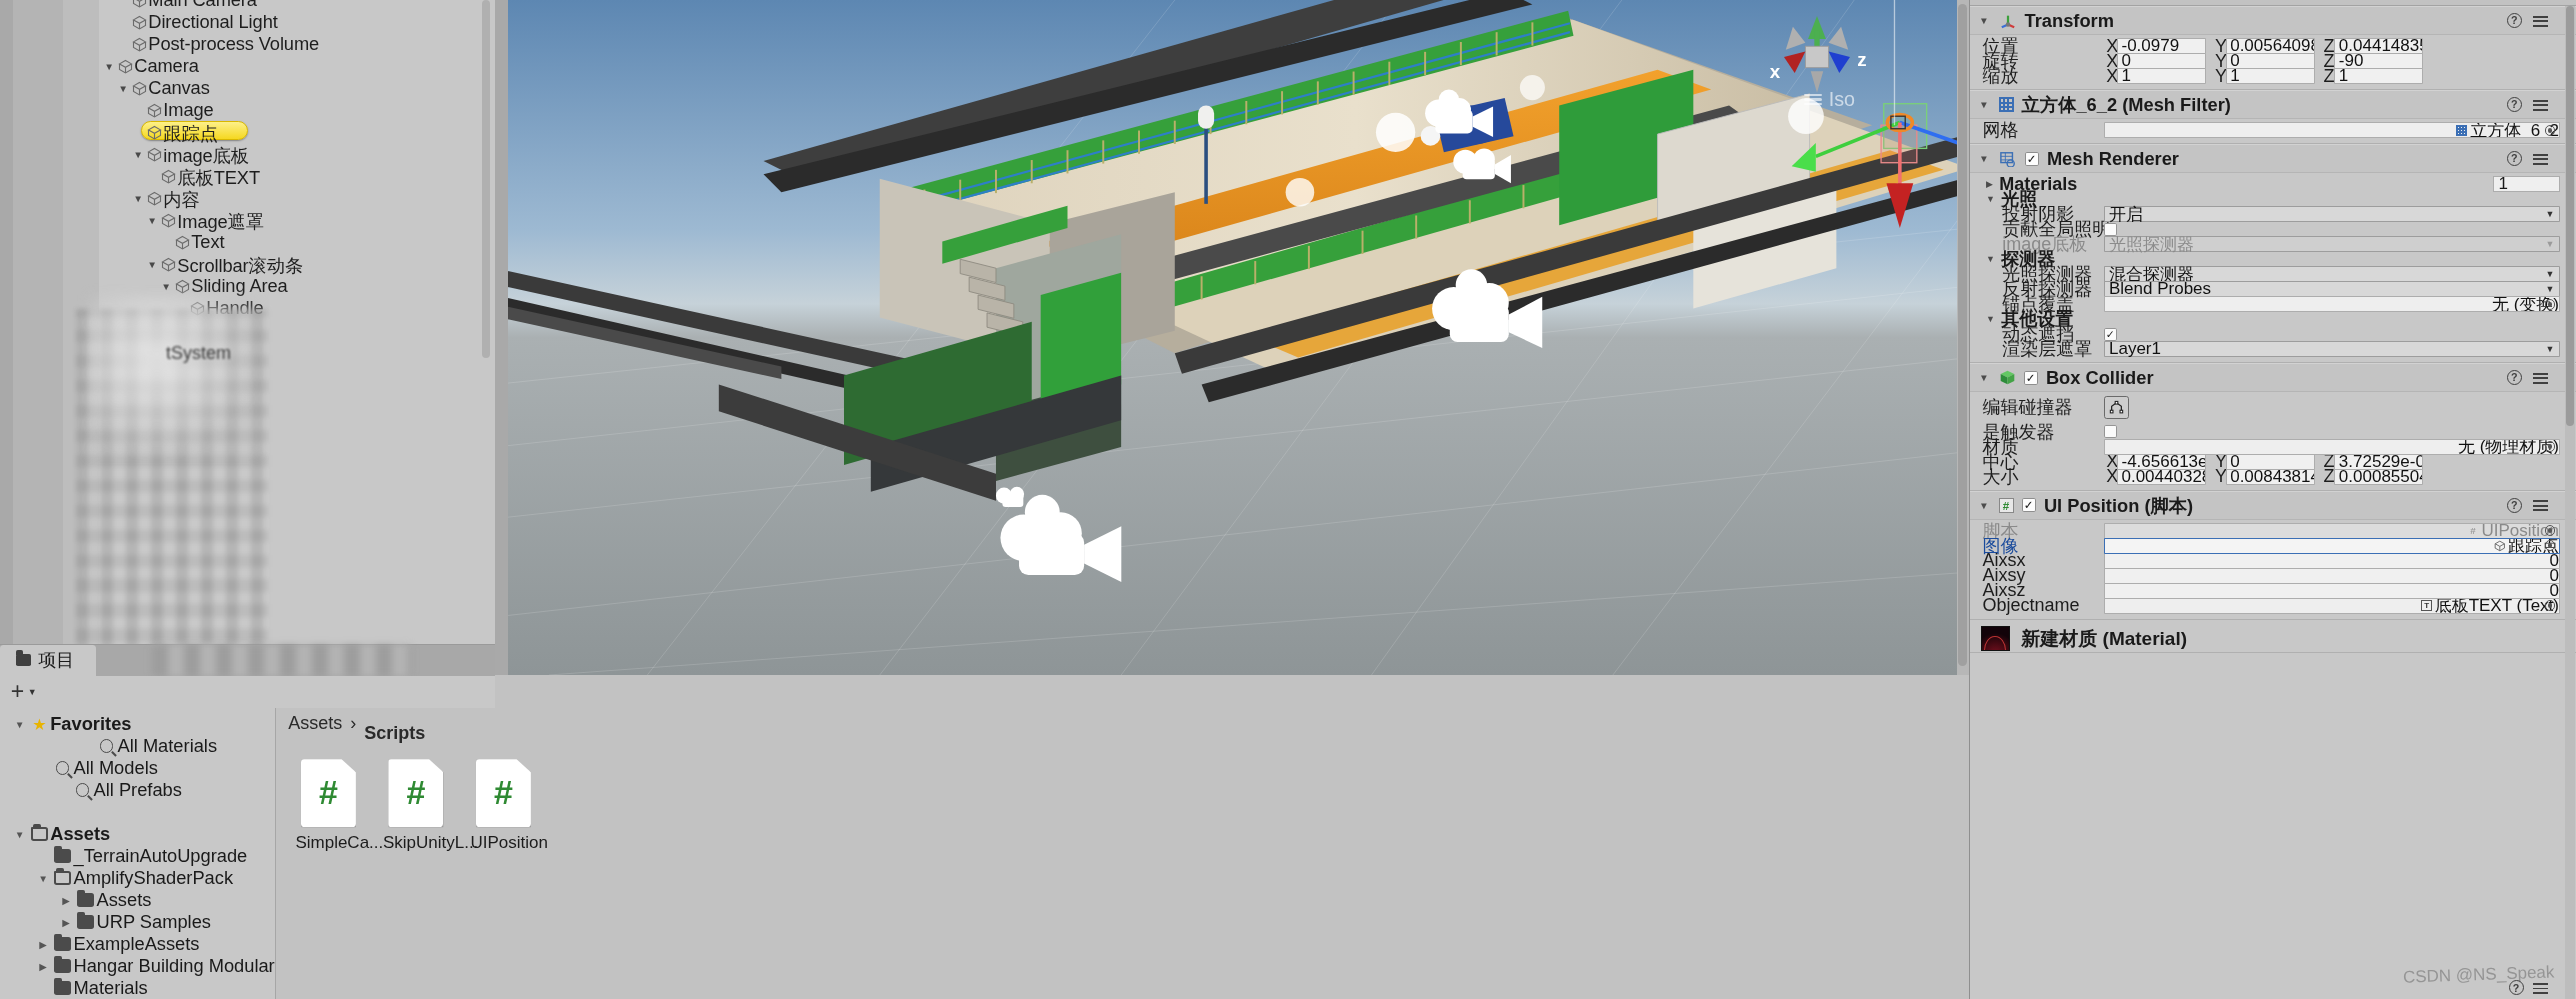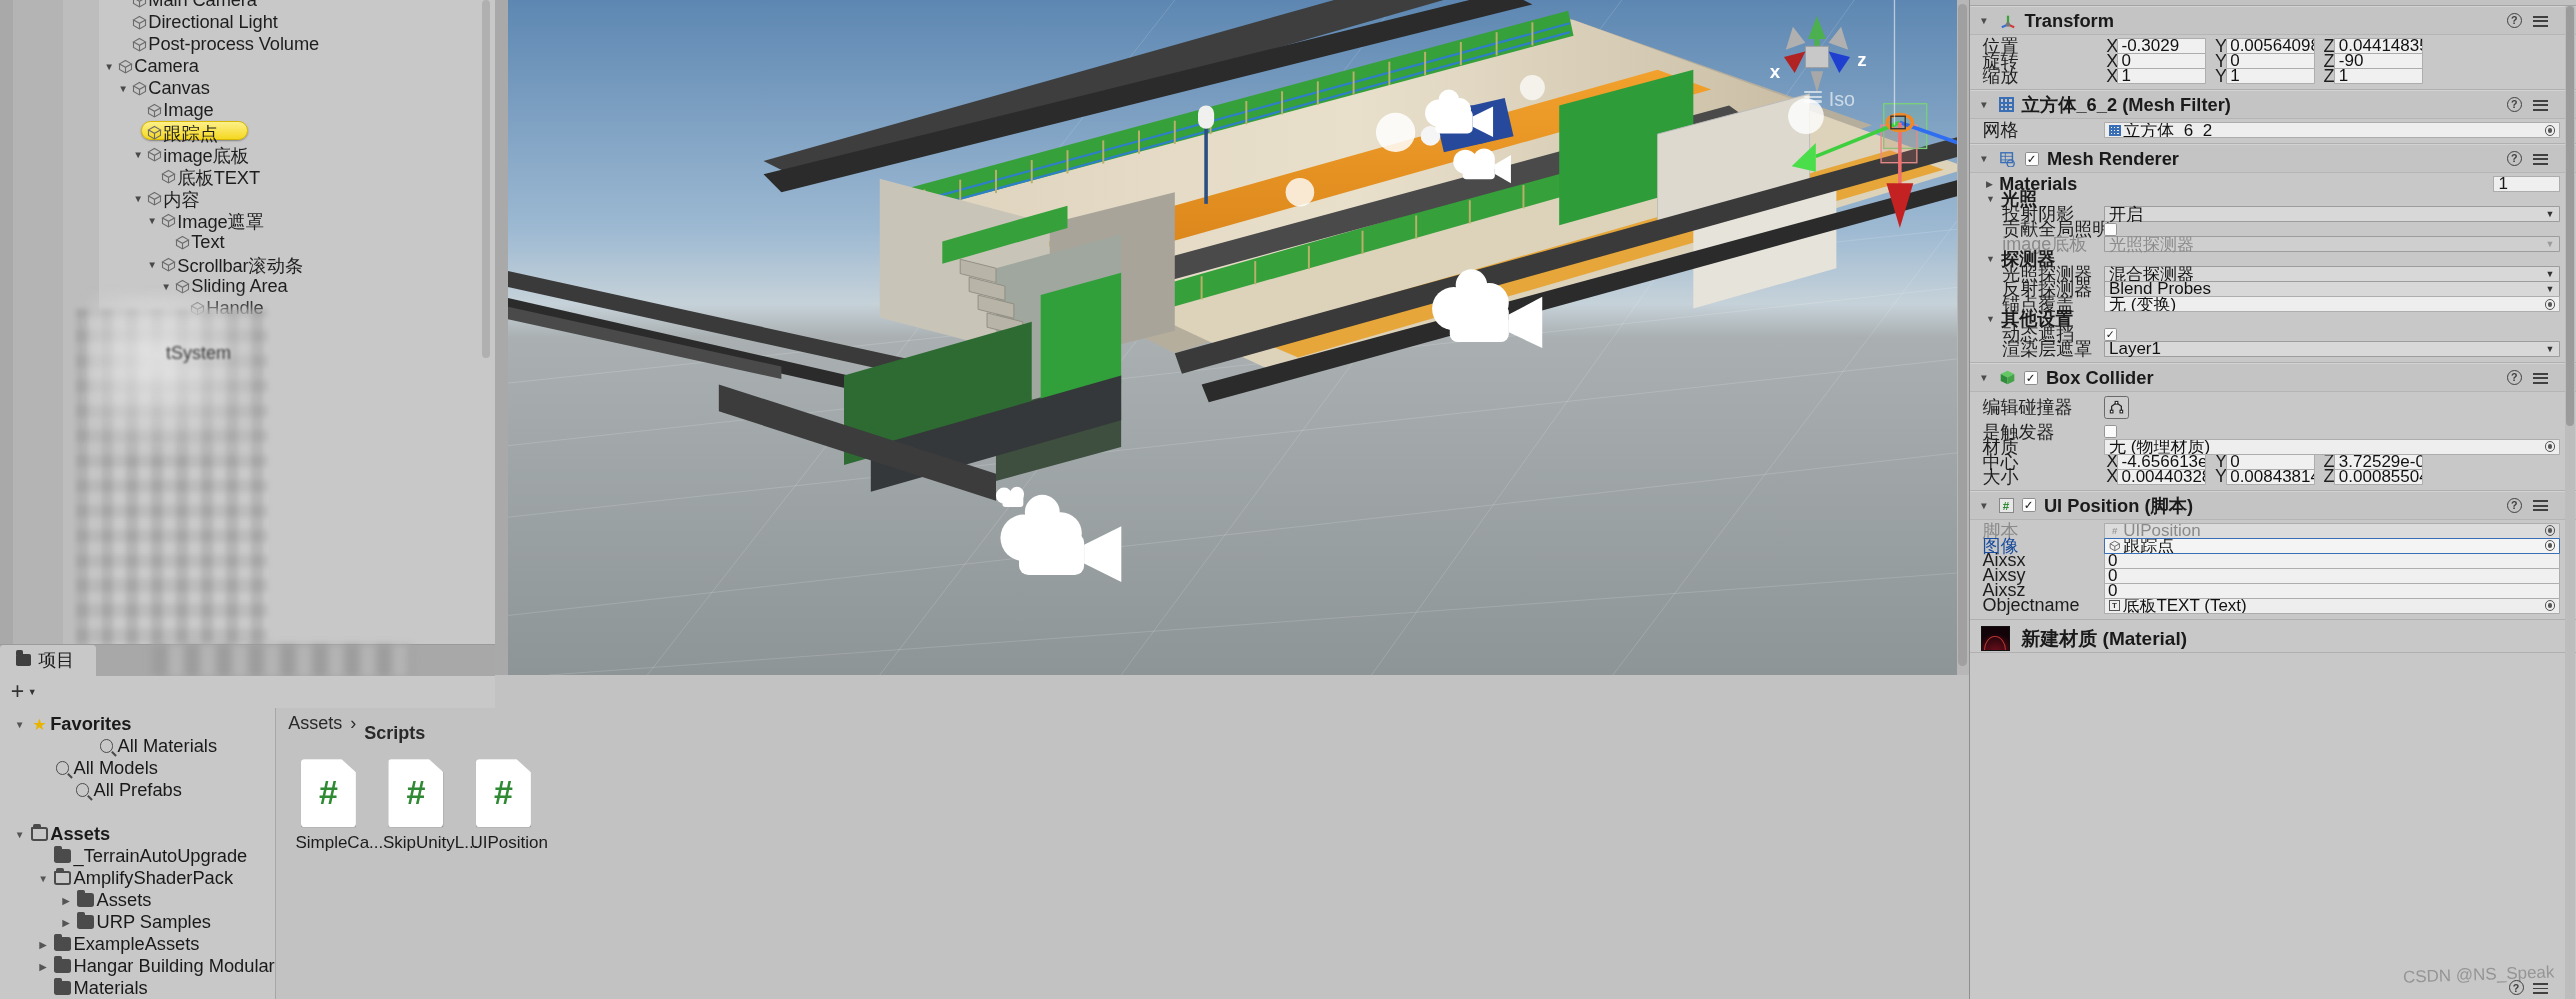--- a/index.html
+++ b/index.html
@@ -87,21 +87,21 @@
   .scene { width:1474px; height:675px; position:relative; overflow:hidden;
      background:linear-gradient(#5d87b2 0%, #7ba0c4 18%, #9db9d2 33%, #c1cfd8 44%, #b9c1c4 48%, #a8aeb0 52%, #9ba1a3 68%, #939a9d 100%);}
   .horizon { position:absolute; left:0; right:0; top:47.5%; height:1.8px; background:rgba(255,255,255,.30);}
   .ground { position:absolute; left:0; right:0; top:48%; bottom:0; background:linear-gradient(#a6adaf,#8e9597);}
   .sbar-left { position:absolute; left:0; top:0; width:12.5px; height:100%; background:#a9a9a9;}
   .scene-scroll { position:absolute; right:0; top:0; width:12.5px; height:100%; background:#b7b7b7;}
   .scene-scroll .thumb{ position:absolute; top:3.6px; left:1.8px; width:9px; height:662px; background:#a0a0a0; border-radius:4.5px;}
 
   
   .axisgiz { position:absolute; right:103px; top:7.2px; width:107px; height:107px;}
-  .isolabel { position:absolute; right:114px; top:88px; color:rgba(255,255,255,.62); font-size:19.7px; display:flex; gap:6.3px;}
+  .isolabel { position:absolute; right:114px; top:88px; color:rgba(255,255,255,.62); font-size:19.7px; display:flex; align-items:center; gap:6.3px;}
   .hamb { display:inline-block; width:18px;}
   .hamb i { display:block; height:2.2px; background:rgba(255,255,255,.62); margin:2.7px 0; border-radius:1.8px;}
 
   
   .insp { width:607px; height:999px; background:#c8c8c8; position:relative; overflow:hidden; border-left:0.9px solid #8f8f8f;}
   .insp-top-strip{ height:6.3px; background:#c2c2c2; border-bottom:0.9px solid #a3a3a3;}
   .insp-scroll { position:absolute; right:0.9px; top:6.3px; width:9.8px; bottom:0; background:#bdbdbd;}
   .insp-scroll .thumb { position:absolute; left:0.9px; top:0px; width:8px; height:420px; background:#9b9b9b; border-radius:4.5px;}
   .comp { border-bottom:0.9px solid #b0b0b0; background:#c8c8c8; }
   .comp-head { height:29px; display:flex; align-items:center; gap:8px; padding-left:7.2px; background:#c4c4c4;
@@ -122,21 +122,21 @@
   .flabel.dim { color:#8a8a8a;}
   .flabel.blue { color:#1a4b9c;}
   .flabel.ind { padding-left:19.7px; width:121px;}
   .fgroup { font-weight:bold; display:flex; align-items:center; gap:6.3px; padding-left:3.6px;}
   .fgroup .tri{ font-size:9px; color:#4c4c4c;}
   .vec { display:flex; align-items:center; gap:0px; flex:1;}
   .vec .ax { width:13.4px; text-align:left; font-size:18px; color:#1d1d1d; flex:none; padding-left:2.7px;}
   .fld { background:#f0f0f0; border:0.9px solid #adadad; height:16px; display:flex; align-items:center;
          padding-left:3.6px; font-size:17px; color:#111; overflow:hidden; border-radius:0.9px;}
   .fld.v { width:89px; margin-right:6.3px;}
-  .fld.wide { flex:1; margin-right:16px;}
+  .fld.wide { flex:1; margin-right:16px;justify-content:flex-end;}
   .fld.obj { position:relative; padding-left:4.5px; gap:2.7px; display:flex; align-items:center; background:#eeeeee;}
   .fld.obj .orb { position:absolute; right:3.6px; width:10.7px; height:10.7px; border:1.3px solid #555; border-radius:50%;
        display:flex; align-items:center; justify-content:center;}
   .fld.obj .orb i{ width:4.5px;height:4.5px;background:#555;border-radius:50%;}
   .fld.sel { border:1.8px solid #3b6fb5; background:#f4f4f4;}
   .dd { background:#d8d8d8; border:0.9px solid #9d9d9d; height:16px; display:flex; align-items:center; padding-left:4.5px;
         font-size:17px; color:#111; position:relative; flex:1; margin-right:16px; border-radius:0.9px;}
   .dd .arr { position:absolute; right:4.5px; font-size:9px; color:#333;}
   .dd.dim { color:#8c8c8c; background:#cfcfcf;}
   .dd.dim .arr{ color:#9b9b9b;}
@@ -737,21 +737,21 @@
               <i></i>
             </span>
           <span class="dots">⋮</span>
         </span>
       </div>
       <div class="comp-body" id="transform-body">
           <div class="frow">
             <span class="flabel">位置</span>
             <span class="vec">
               <span class="ax">X</span>
-              <span class="fld v">-0.3029</span>
+              <span class="fld v">-0.0979</span>
               <span class="ax">Y</span>
               <span class="fld v">0.00564098</span>
               <span class="ax">Z</span>
               <span class="fld v">0.04414835</span>
             </span>
           </div>
           <div class="frow">
             <span class="flabel">旋转</span>
             <span class="vec">
               <span class="ax">X</span>

